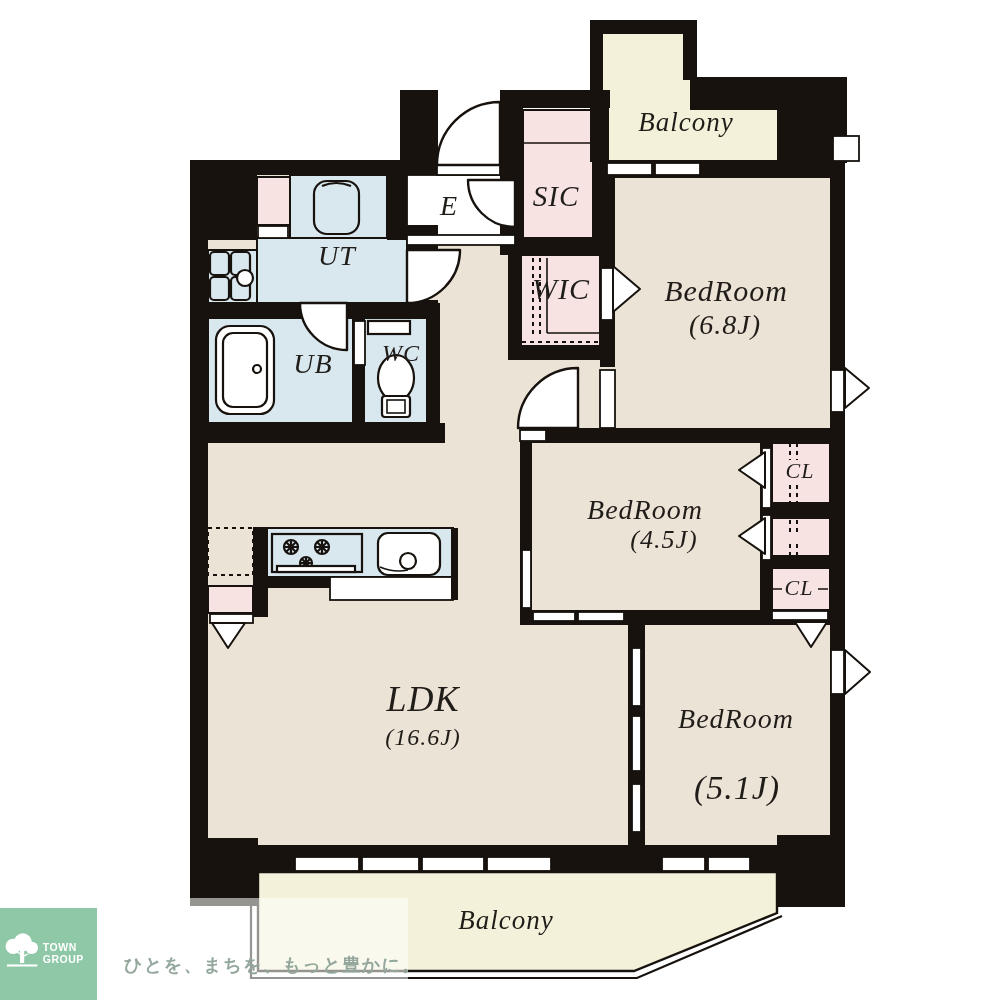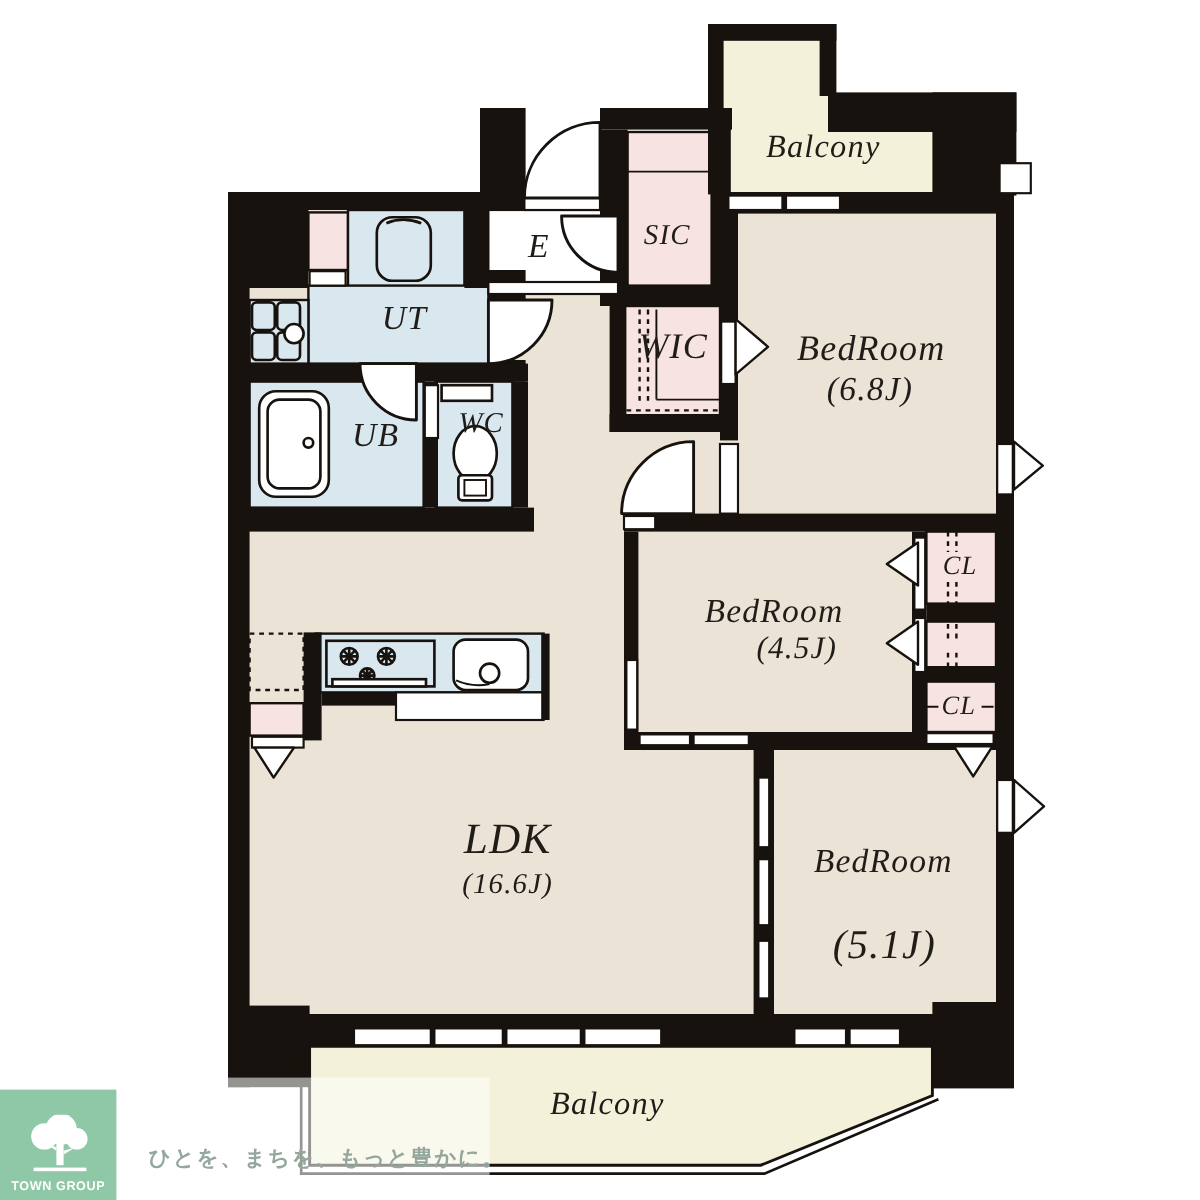--- a/index.html
+++ b/index.html
@@ -21,21 +21,21 @@
   .fixw{fill:#fff;stroke:var(--c-wall);stroke-width:2.2;}
   .arc{fill:#fff;stroke:var(--c-wall);stroke-width:2.4;stroke-linejoin:round;}
   .tri{fill:#fff;stroke:var(--c-wall);stroke-width:2;stroke-linejoin:round;}
   .dash{fill:none;stroke:var(--c-wall);stroke-width:2;stroke-dasharray:4 4;}
   .thin{fill:none;stroke:var(--c-wall);stroke-width:1.6;}
   .room-label{position:absolute;transform:translate(-50%,-50%);color:var(--c-ink);
       font-style:italic;white-space:nowrap;line-height:1;letter-spacing:1px;}
   .wm{position:absolute;left:116px;top:898px;width:292px;height:96px;
       background:rgba(255,255,255,0.55);}
   .logo-box{position:absolute;left:0;top:908px;width:97px;height:92px;
-      background:var(--c-green_bg);display:flex;flex-direction:column;align-items:center;
+      background:var(--c-green_bg);display:flex;flex-direction:row;align-items:center;
       justify-content:flex-end;padding-bottom:5px;box-sizing:border-box;}
   .logo-text{font-family:"Liberation Sans",sans-serif;font-weight:bold;font-size:10.5px;
       color:#fff;letter-spacing:.5px;margin-top:2px;}
   .tagline{position:absolute;left:124px;top:913px;font-family:"Liberation Sans",sans-serif;
       font-size:18px;font-weight:bold;color:var(--c-tagline);letter-spacing:1.5px;margin-top:40px;}
   .company{position:absolute;left:117px;top:933px;font-family:"Liberation Sans",sans-serif;
       font-size:45px;font-weight:bold;color:var(--c-green_text);letter-spacing:2px;
       opacity:.88;}
 </style>
 </head>
@@ -220,23 +220,23 @@
     <g>
       <polygon class="cream" points="258,872 777,872 777,913 634,971 258,971" style="stroke:var(--c-wall);stroke-width:2.4"></polygon>
       <path class="thin" d="M 251,872 L 251,978 L 637,978 L 782,916" style="stroke-width:2.2"></path>
     </g>
   </svg>
 
   <div class="room-label" style="left:686px;top:122px;font-size:27px">Balcony</div>
   <div class="room-label" style="left:726px;top:291px;font-size:30px">BedRoom</div>
   <div class="room-label" style="left:725px;top:325px;font-size:28px">(6.8J)</div>
   <div class="room-label" style="left:561px;top:289px;font-size:30px">WIC</div>
-  <div class="room-label" style="left:556px;top:196px;font-size:24px">SIC</div>
+  <div class="room-label" style="left:556px;top:196px;font-size:29px">SIC</div>
   <div class="room-label" style="left:449px;top:206px;font-size:28px">E</div>
-  <div class="room-label" style="left:337px;top:266px;font-size:28px">UT</div>
+  <div class="room-label" style="left:337px;top:256px;font-size:28px">UT</div>
   <div class="room-label" style="left:313px;top:364px;font-size:28px">UB</div>
   <div class="room-label" style="left:401px;top:353px;font-size:24px">WC</div>
   <div class="room-label" style="left:645px;top:510px;font-size:28px">BedRoom</div>
   <div class="room-label" style="left:664px;top:540px;font-size:26px">(4.5J)</div>
   <div class="room-label" style="left:800px;top:471px;font-size:22px">CL</div>
   <div class="room-label" style="left:799px;top:588px;font-size:22px">CL</div>
   <div class="room-label" style="left:423px;top:699px;font-size:36px">LDK</div>
   <div class="room-label" style="left:423px;top:737px;font-size:24px">(16.6J)</div>
   <div class="room-label" style="left:736px;top:719px;font-size:28px">BedRoom</div>
   <div class="room-label" style="left:737px;top:788px;font-size:34px">(5.1J)</div>

